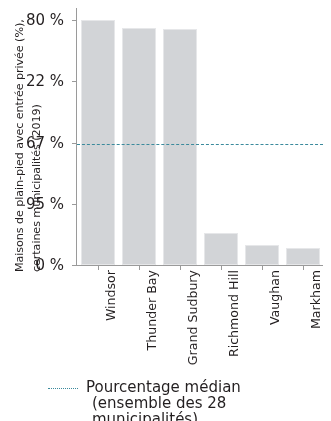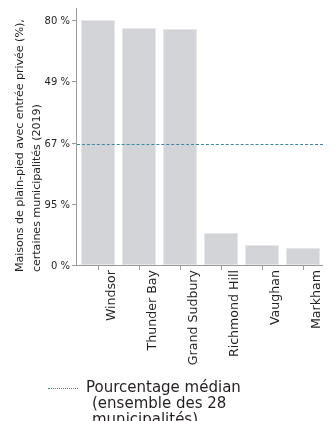--- a/index.html
+++ b/index.html
@@ -74,23 +74,23 @@
   .ytick {
     position: absolute;
     left: -4px;
     width: 4px;
     height: 1px;
     background: #9a9a9a;
   }
   .ytick-label {
     position: absolute;
     right: 100%;
-    margin-right: 6px;
+    margin-right: 12px;
     transform: translateY(-50%);
-    font-size: 10px;
+    font-size: 15px;
     white-space: nowrap;
     color: #231f20;
   }
   .ytick-wrap {
     position: absolute;
     left: 0;
     width: 0;
     height: 0;
   }
 
@@ -188,21 +188,21 @@
         <div class="ytick-wrap" style="top: 195.81px;">
           <div class="ytick"></div>
           <div class="ytick-label">95 %</div>
         </div>
         <div class="ytick-wrap" style="top: 134.619px;">
           <div class="ytick"></div>
           <div class="ytick-label">67 %</div>
         </div>
         <div class="ytick-wrap" style="top: 73.4286px;">
           <div class="ytick"></div>
-          <div class="ytick-label">49 %</div>
+          <div class="ytick-label">22 %</div>
         </div>
         <div class="ytick-wrap" style="top: 12.2381px;">
           <div class="ytick"></div>
           <div class="ytick-label">80 %</div>
         </div>
       </div>
     <div id="bars-container">
         <div class="bar" title="Windsor" style="left: 4.58333px; top: 12.2381px; width: 34px; height: 244.762px; background: rgb(210, 212, 215); border-color: rgb(230, 231, 233);"></div>
         <div class="bar" title="Thunder Bay" style="left: 45.75px; top: 19.8869px; width: 34px; height: 237.113px; background: rgb(210, 212, 215); border-color: rgb(230, 231, 233);"></div>
         <div class="bar" title="Grand Sudbury" style="left: 86.9167px; top: 21.4167px; width: 34px; height: 235.583px; background: rgb(210, 212, 215); border-color: rgb(230, 231, 233);"></div>

